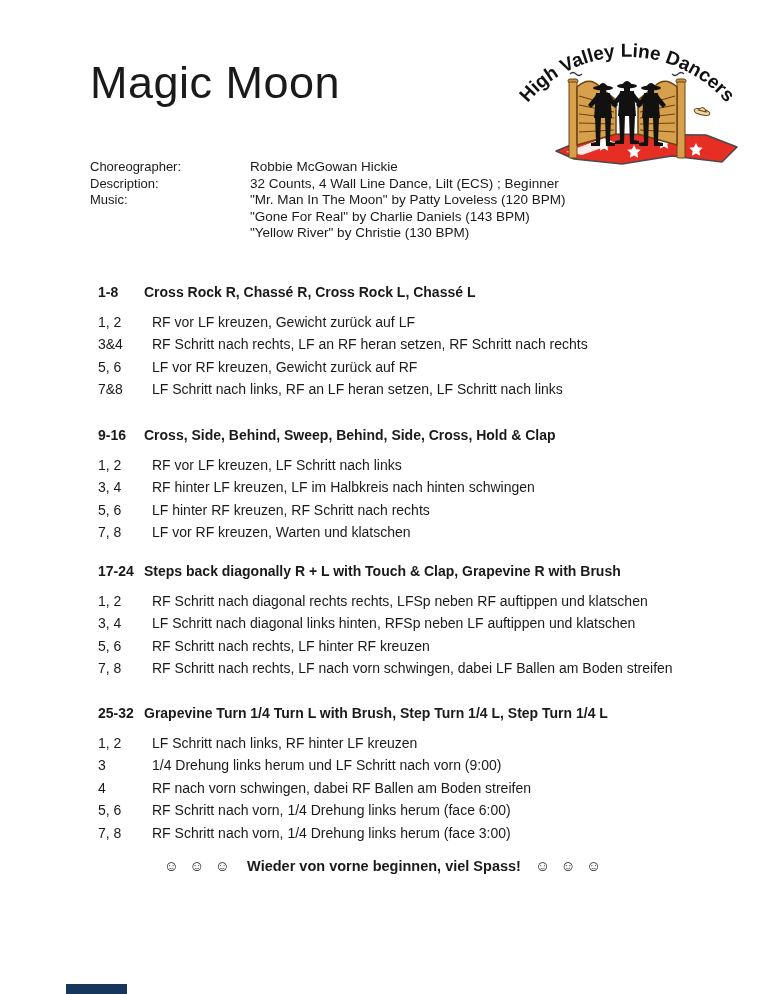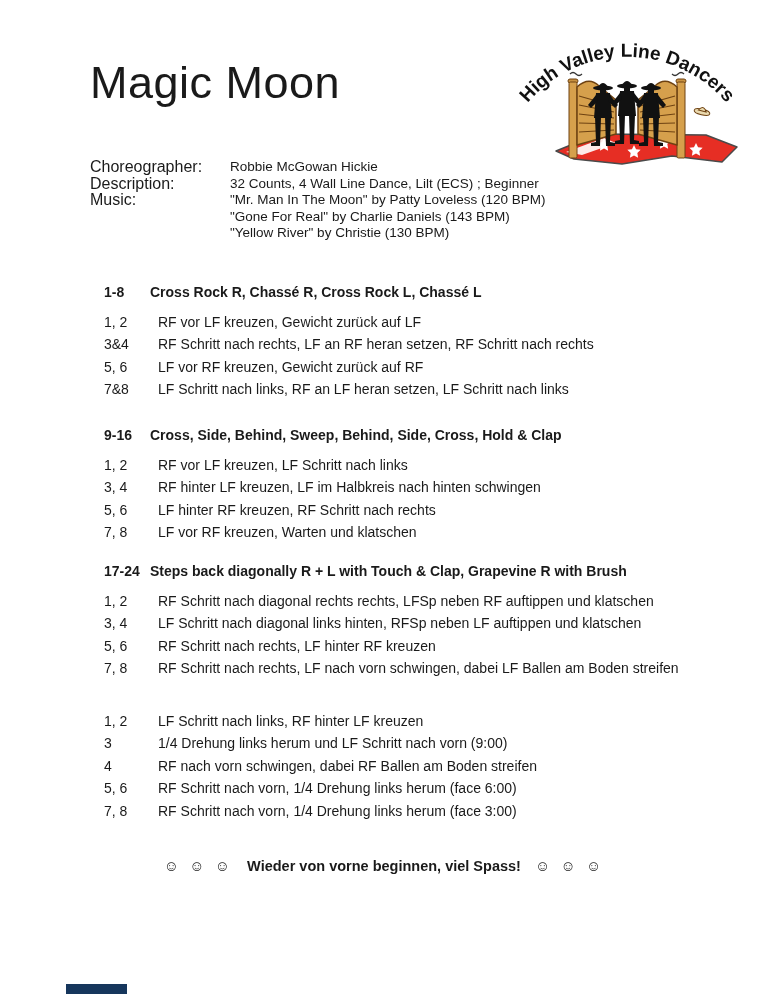--- a/index.html
+++ b/index.html
@@ -10,23 +10,23 @@
   }
   .page-title {
     position:absolute; left:90px; top:58px;
     font-size:45px; font-weight:400; letter-spacing:.5px; line-height:1.1;
   }
   .logo {
     position:absolute; top:24px; right:20px; width:242px; height:144px;
   }
   .meta { position:absolute; left:90px; top:159px; width:620px; }
   .meta-row { display:grid; grid-template-columns:140px 1fr; line-height:16.5px; }
-  .meta-label { font-size:16px; }
-  .meta-value { font-size:13.5px; }
-  .sec { position:absolute; left:104px; width:622px; }
+  .meta-label { font-size:13px; }
+  .meta-value { font-size:13.5px;margin-left:20px; }
+  .sec { position:absolute; left:98px; width:622px; }
   .sec-1 { top:281px; } .sec-2 { top:424px; } .sec-3 { top:560px; } .sec-4 { top:702px; }
   .sec-h {
     display:grid; grid-template-columns:46px 1fr;
     font-weight:bold; font-size:14px; line-height:22px;
   }
   .steps { margin-top:8px; }
   .step { display:grid; grid-template-columns:46px 1fr; font-size:14px; line-height:22.4px;gap:8px; }
   .footer {
     position:absolute; left:60px; top:857px; width:648px;
     display:flex; justify-content:center; align-items:center; gap:14px;
@@ -199,20 +199,24 @@
       <span>RF Schritt nach rechts, LF hinter RF kreuzen</span>
     </div>
     <div class="step">
       <span>7, 8</span>
       <span>RF Schritt nach rechts, LF nach vorn schwingen, dabei LF Ballen am Boden streifen</span>
     </div>
   </div>
 </section>
 
 <section class="sec sec-4">
+  <div class="sec-h">
+    <span>25-32</span>
+    <span>Grapevine Turn 1/4 Turn L with Brush, Step Turn 1/4 L, Step Turn 1/4 L</span>
+  </div>
   <div class="steps">
     <div class="step">
       <span>1, 2</span>
       <span>LF Schritt nach links, RF hinter LF kreuzen</span>
     </div>
     <div class="step">
       <span>3</span>
       <span>1/4 Drehung links herum und LF Schritt nach vorn (9:00)</span>
     </div>
     <div class="step">

